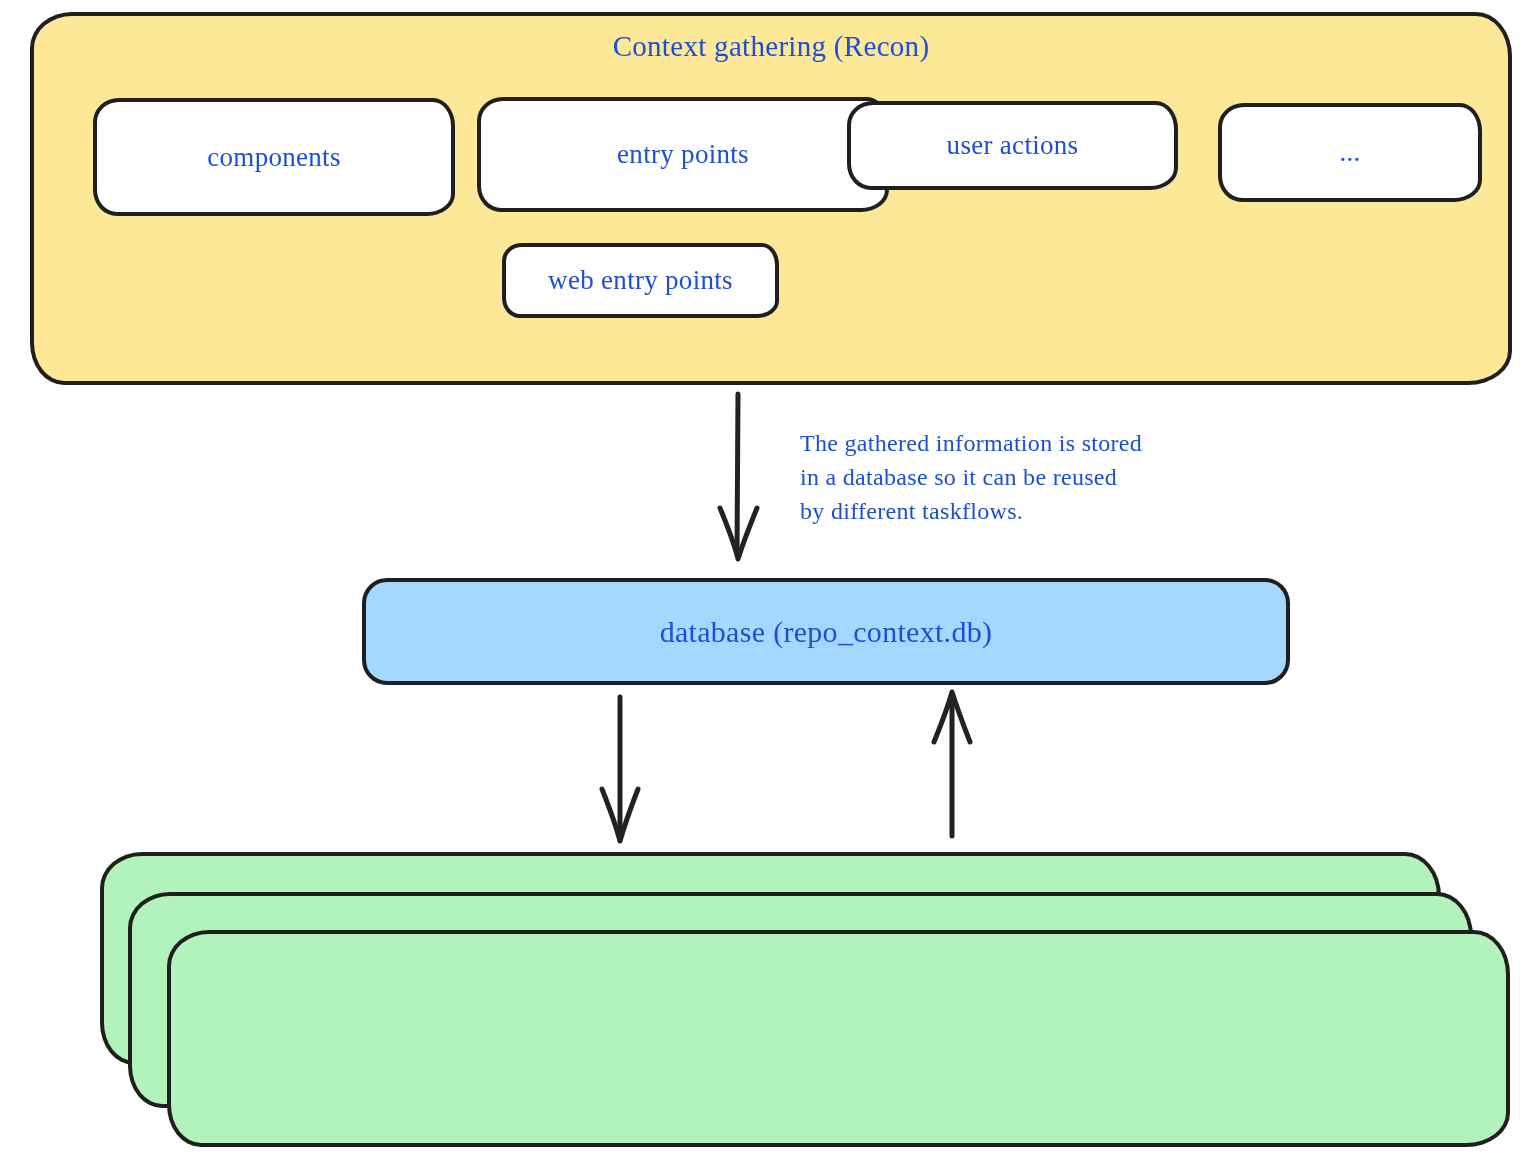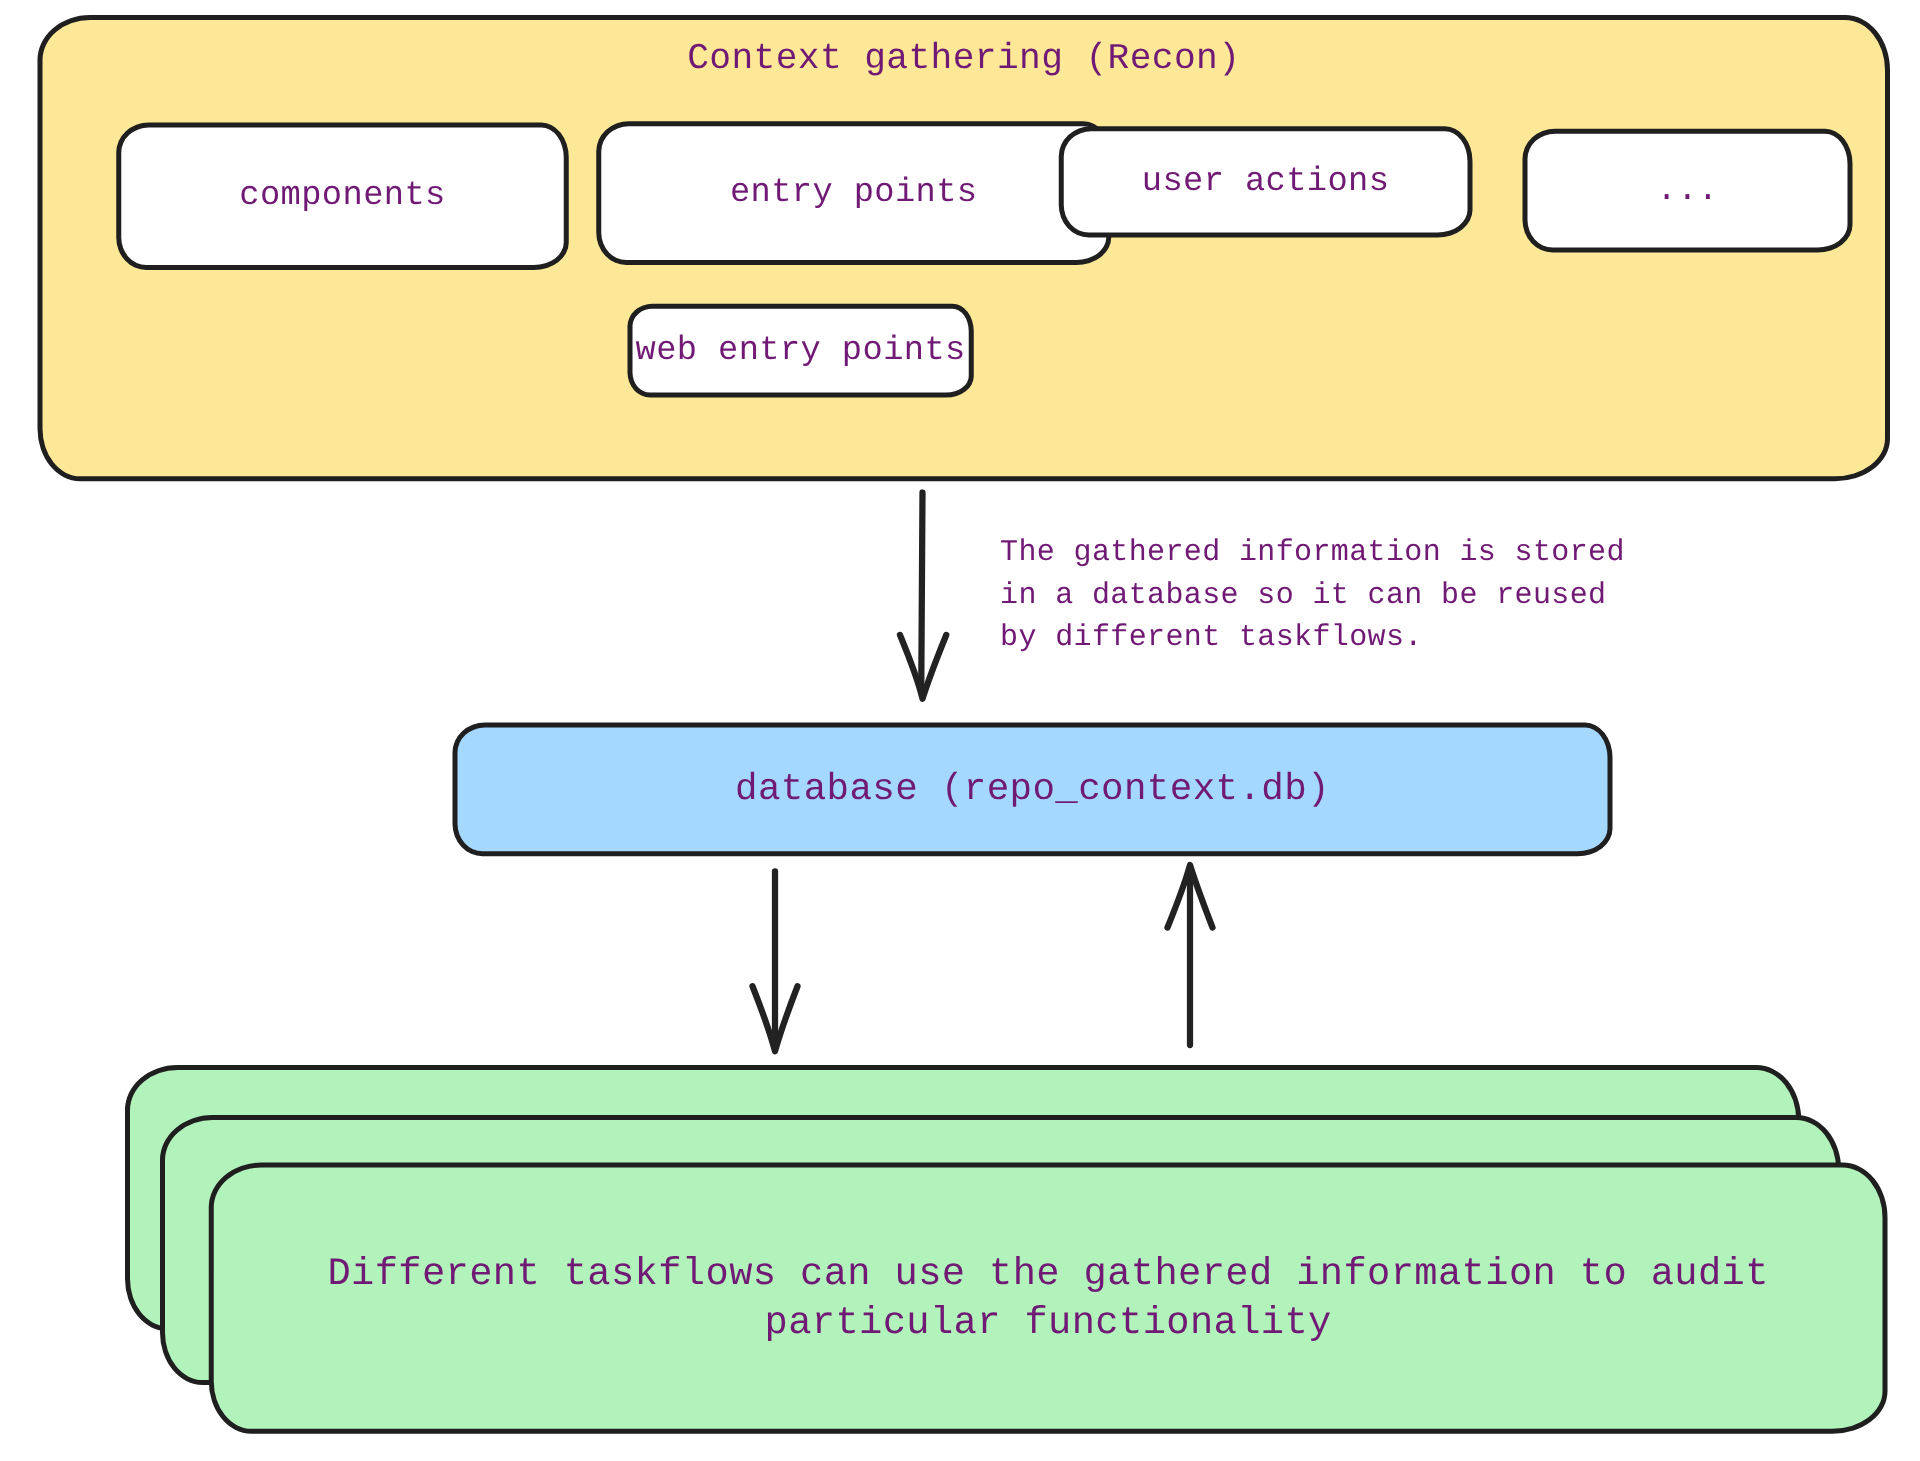--- a/index.html
+++ b/index.html
@@ -1,22 +1,22 @@
 <!DOCTYPE html>
 <html><head>
 <meta charset="utf-8">
 <style>
   html, body { margin: 0; padding: 0; background: #ffffff; }
   .canvas {
     position: relative;
     width: 1536px;
     height: 1169px;
     background: #ffffff;
-    font-family: Liberation Mono, monospace;
-    color: #701a75;
+    font-family: Liberation Serif, serif;
+    color: #1d4ed8;
     overflow: hidden;
     letter-spacing: 0.3px;
   }
   .shape {
     position: absolute;
     box-sizing: border-box;
     border: 4px solid #1f1f1f;
   }
   .center {
     display: flex;
@@ -89,29 +89,28 @@
       <span>web entry points</span>
     </div>
   </div>
 
   <div class="db-note">
     <div>The gathered information is stored</div>
     <div>in a database so it can be reused</div>
     <div>by different taskflows.</div>
   </div>
 
-  <div class="shape r-mid center database" style="background-color: rgb(165, 216, 255);">
+  <div class="shape r-mid center database" style="background-color: rgb(165, 216, 255); border-radius: 25px;">
     <span>database (repo_context.db)</span>
   </div>
 
   <div class="shape r-big tf-back" style="background-color: rgb(178, 242, 187);"></div>
   <div class="shape r-big tf-middle" style="background-color: rgb(178, 242, 187);"></div>
   <div class="shape r-big center tf-front" style="background-color: rgb(178, 242, 187);">
     <div>
-      <div>Different taskflows can use the gathered information to audit particular functionality</div>
     </div>
   </div>
 
   <svg class="arrows" viewBox="0 0 1536 1169" xmlns="http://www.w3.org/2000/svg">
     <g>
       <path d="M 738 394 L 737 552"></path>
       <path d="M 720 508 Q 734 542 738 559 Q 744 540 757 508"></path>
     </g>
     <g>
       <path d="M 620 697 L 620 834"></path>

